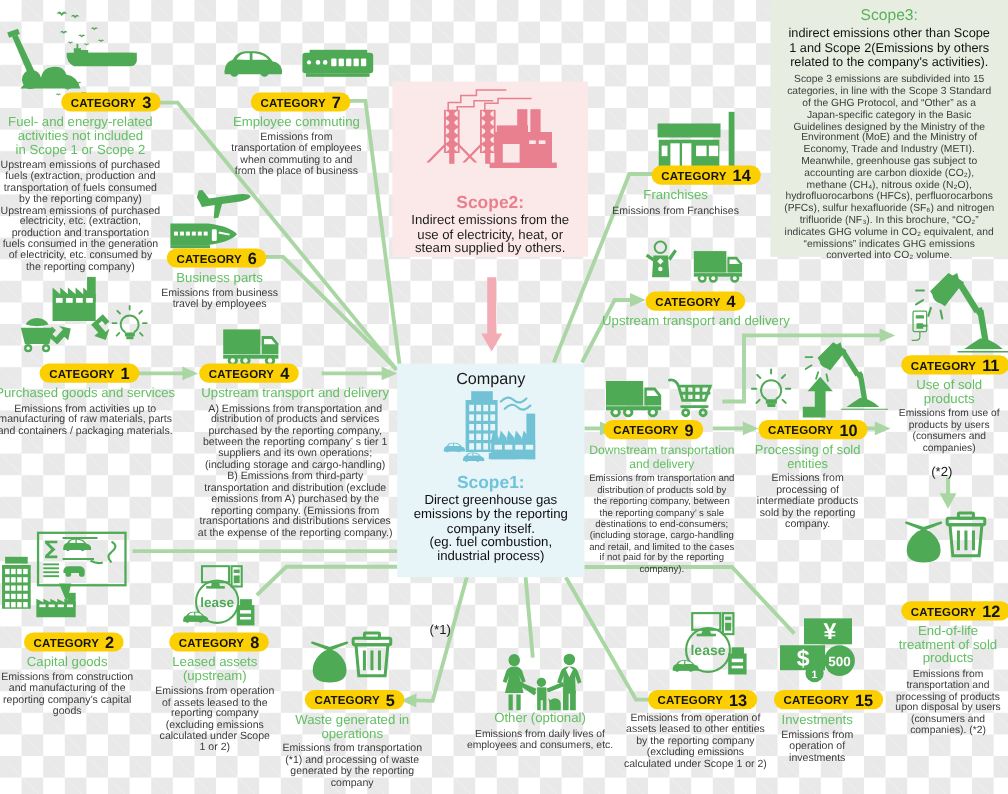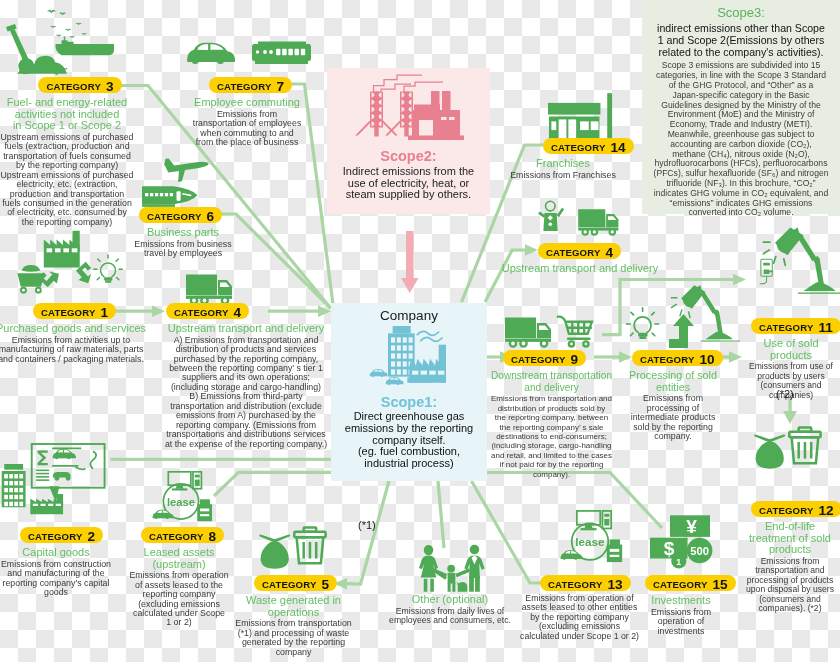--- a/index.html
+++ b/index.html
@@ -84,21 +84,21 @@
           <rect x="80" y="19" width="8.5" height="23"></rect>
           <rect x="91" y="19" width="8.5" height="23"></rect>
           <rect x="63" y="32.5" width="26" height="6"></rect>
           <rect x="61" y="38" width="48" height="26"></rect>
           <rect x="68" y="48" width="14" height="16" fill="#fbe9e9"></rect>
           <rect x="90" y="45" width="5.5" height="3" fill="#fbe9e9"></rect>
           <rect x="98" y="45" width="5.5" height="3" fill="#fbe9e9"></rect>
           <rect x="57" y="63.5" width="56" height="4.5"></rect>
         </g>
       </svg></div>
- <div style="color:#e8808f;font-size:14.5px;font-weight:bold;text-align:center;line-height:17px;">Scope2:</div>
+ <div style="color:#e8808f;font-size:14.5px;font-weight:bold;text-align:center;line-height:17px;margin-top:12px;">Scope2:</div>
  <div style="font-size:11px;text-align:center;color:#1d1d1d;line-height:11.6px;padding:1px 4px;white-space:pre-line;">Indirect emissions from the
 use of electricity, heat, or
 steam supplied by others.</div>
 </div>
 
 <div class="scopebox s3" style="left:642px;top:0px;width:198px;height:214px;">
  <div style="color:#58b25c;font-size:13px;font-weight:normal;text-align:center;padding-top:5px;line-height:15px;">Scope3:</div>
  <div style="font-size:10.6px;text-align:center;color:#131313;line-height:12.1px;padding:2px 4px 0 4px;white-space:pre-line;">indirect emissions other than Scope
 1 and Scope 2(Emissions by others
 related to the company's activities).</div>
@@ -229,21 +229,21 @@
         <path transform="translate(16,4) scale(0.8)" d="M0,5 q3,-5 6,-1 q3,-4 6,1 q-3,-2 -6,2 q-3,-4 -6,-2 z" fill="#4faa55"></path>
         <path transform="translate(4,22) scale(0.7)" d="M0,5 q3,-5 6,-1 q3,-4 6,1 q-3,-2 -6,2 q-3,-4 -6,-2 z" fill="#4faa55"></path>
         <path transform="translate(24,26) scale(0.7)" d="M0,5 q3,-5 6,-1 q3,-4 6,1 q-3,-2 -6,2 q-3,-4 -6,-2 z" fill="#4faa55"></path>
         <path transform="translate(38,18) scale(0.7)" d="M0,5 q3,-5 6,-1 q3,-4 6,1 q-3,-2 -6,2 q-3,-4 -6,-2 z" fill="#4faa55"></path>
         <path transform="translate(12,34) scale(0.6)" d="M0,5 q3,-5 6,-1 q3,-4 6,1 q-3,-2 -6,2 q-3,-4 -6,-2 z" fill="#4faa55"></path>
         <path transform="translate(30,36) scale(0.6)" d="M0,5 q3,-5 6,-1 q3,-4 6,1 q-3,-2 -6,2 q-3,-4 -6,-2 z" fill="#4faa55"></path>
         <path transform="translate(46,32) scale(0.6)" d="M0,5 q3,-5 6,-1 q3,-4 6,1 q-3,-2 -6,2 q-3,-4 -6,-2 z" fill="#4faa55"></path>
       </g>
     </svg></div>
 <div class="cat" style="left:0px;top:77px;width:134px;">
-<div style="text-align:center;padding-left:26px;"><span class="badge"><span class="w">CATEGORY</span><span class="n">3</span></span></div>
+<div style="text-align:right;padding-left:26px;"><span class="badge"><span class="w">CATEGORY</span><span class="n">3</span></span></div>
 <div class="ctitle" style="font-size:11.0px;">Fuel- and energy-related
 activities not included
 in Scope 1 or Scope 2</div>
 <div class="cdesc" style="font-size:8.8px;">Upstream emissions of purchased
 fuels (extraction, production and
 transportation of fuels consumed
 by the reporting company)
 Upstream emissions of purchased
 electricity, etc. (extraction,
 production and transportation
@@ -710,21 +710,21 @@
           <path d="M12,32 v8 q0,5 -7,5 h-5"></path>
         </g>
         <g fill="#4faa55">
           <rect x="6" y="8" width="12" height="5" rx="1"></rect>
           <rect x="7" y="20" width="10" height="8" rx="1"></rect>
           <rect x="15" y="22" width="8" height="3"></rect>
         </g>
       </g>
     </svg></div>
 <div class="cat" style="left:749px;top:296px;width:84px;">
-<div style="text-align:left;padding-left:2px;margin-top:22px;"><span class="badge"><span class="w">CATEGORY</span><span class="n">11</span></span></div>
+<div style="text-align:left;padding-left:2px;"><span class="badge"><span class="w">CATEGORY</span><span class="n">11</span></span></div>
 <div class="ctitle" style="font-size:11.0px;">Use of sold
 products</div>
 <div class="cdesc" style="font-size:8.54px;">Emissions from use of
 products by users
 (consumers and
 companies)</div>
   </div>
 <div class="icons" style="left:754px;top:424px;"><svg class="ic" width="69" height="47" viewBox="0 0 88 60">
       <g transform="translate(0,10)">
         <g fill="#4faa55">

